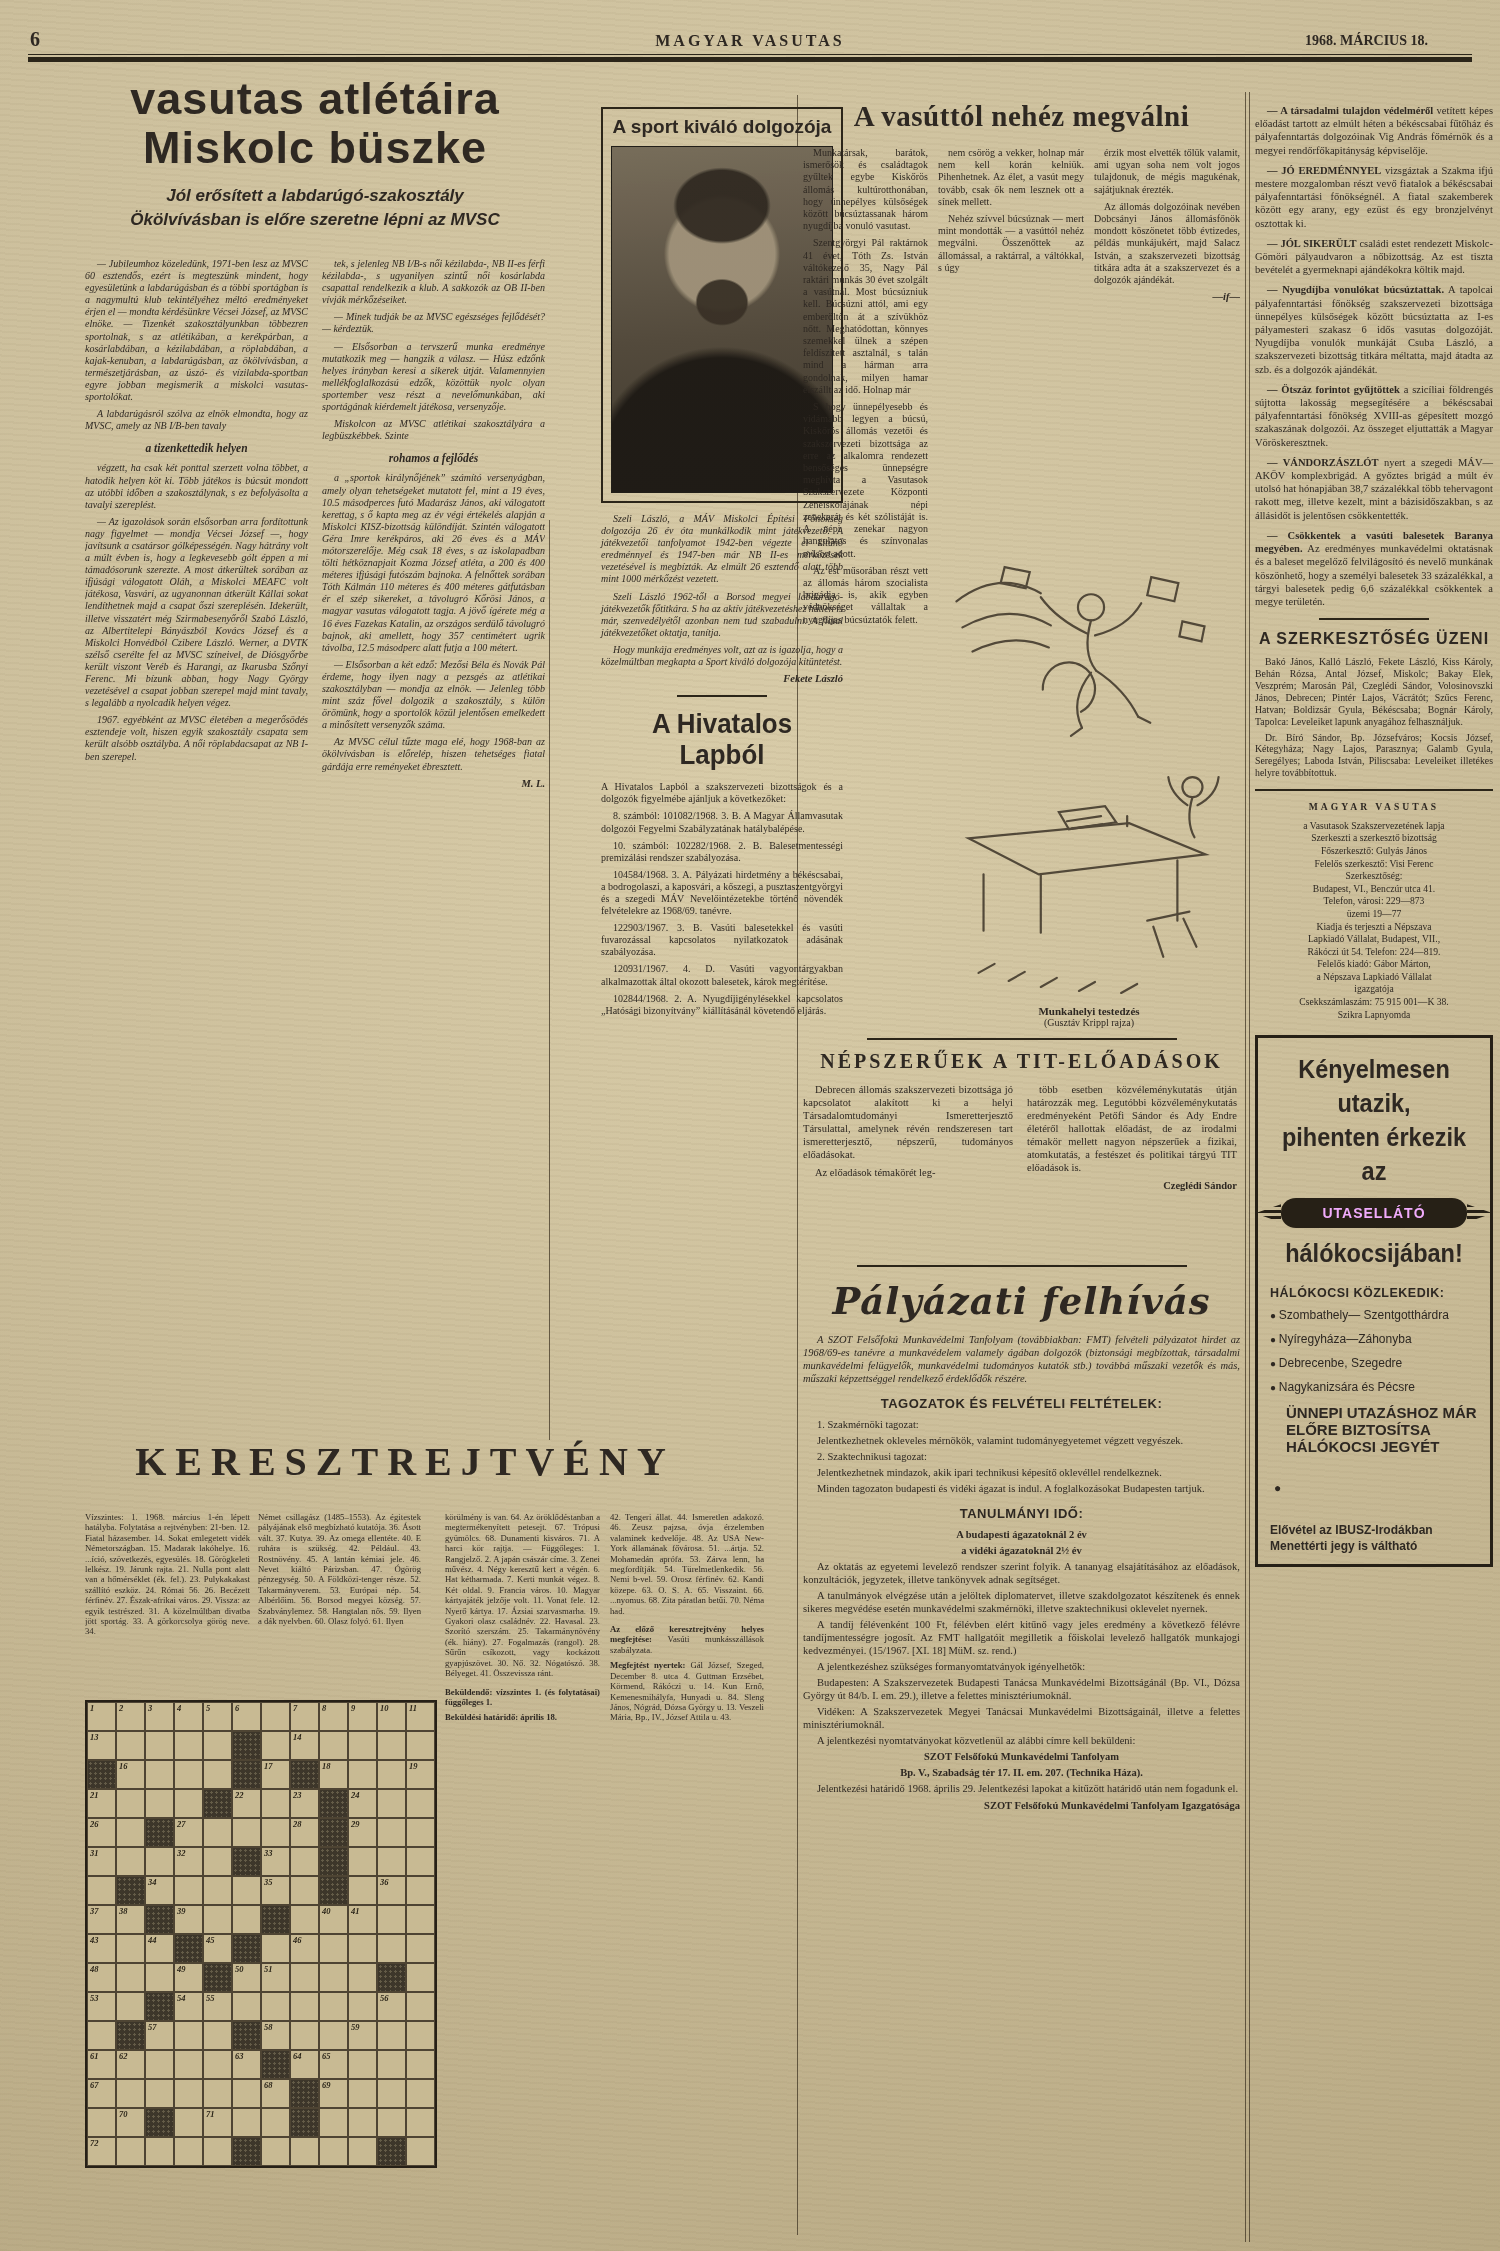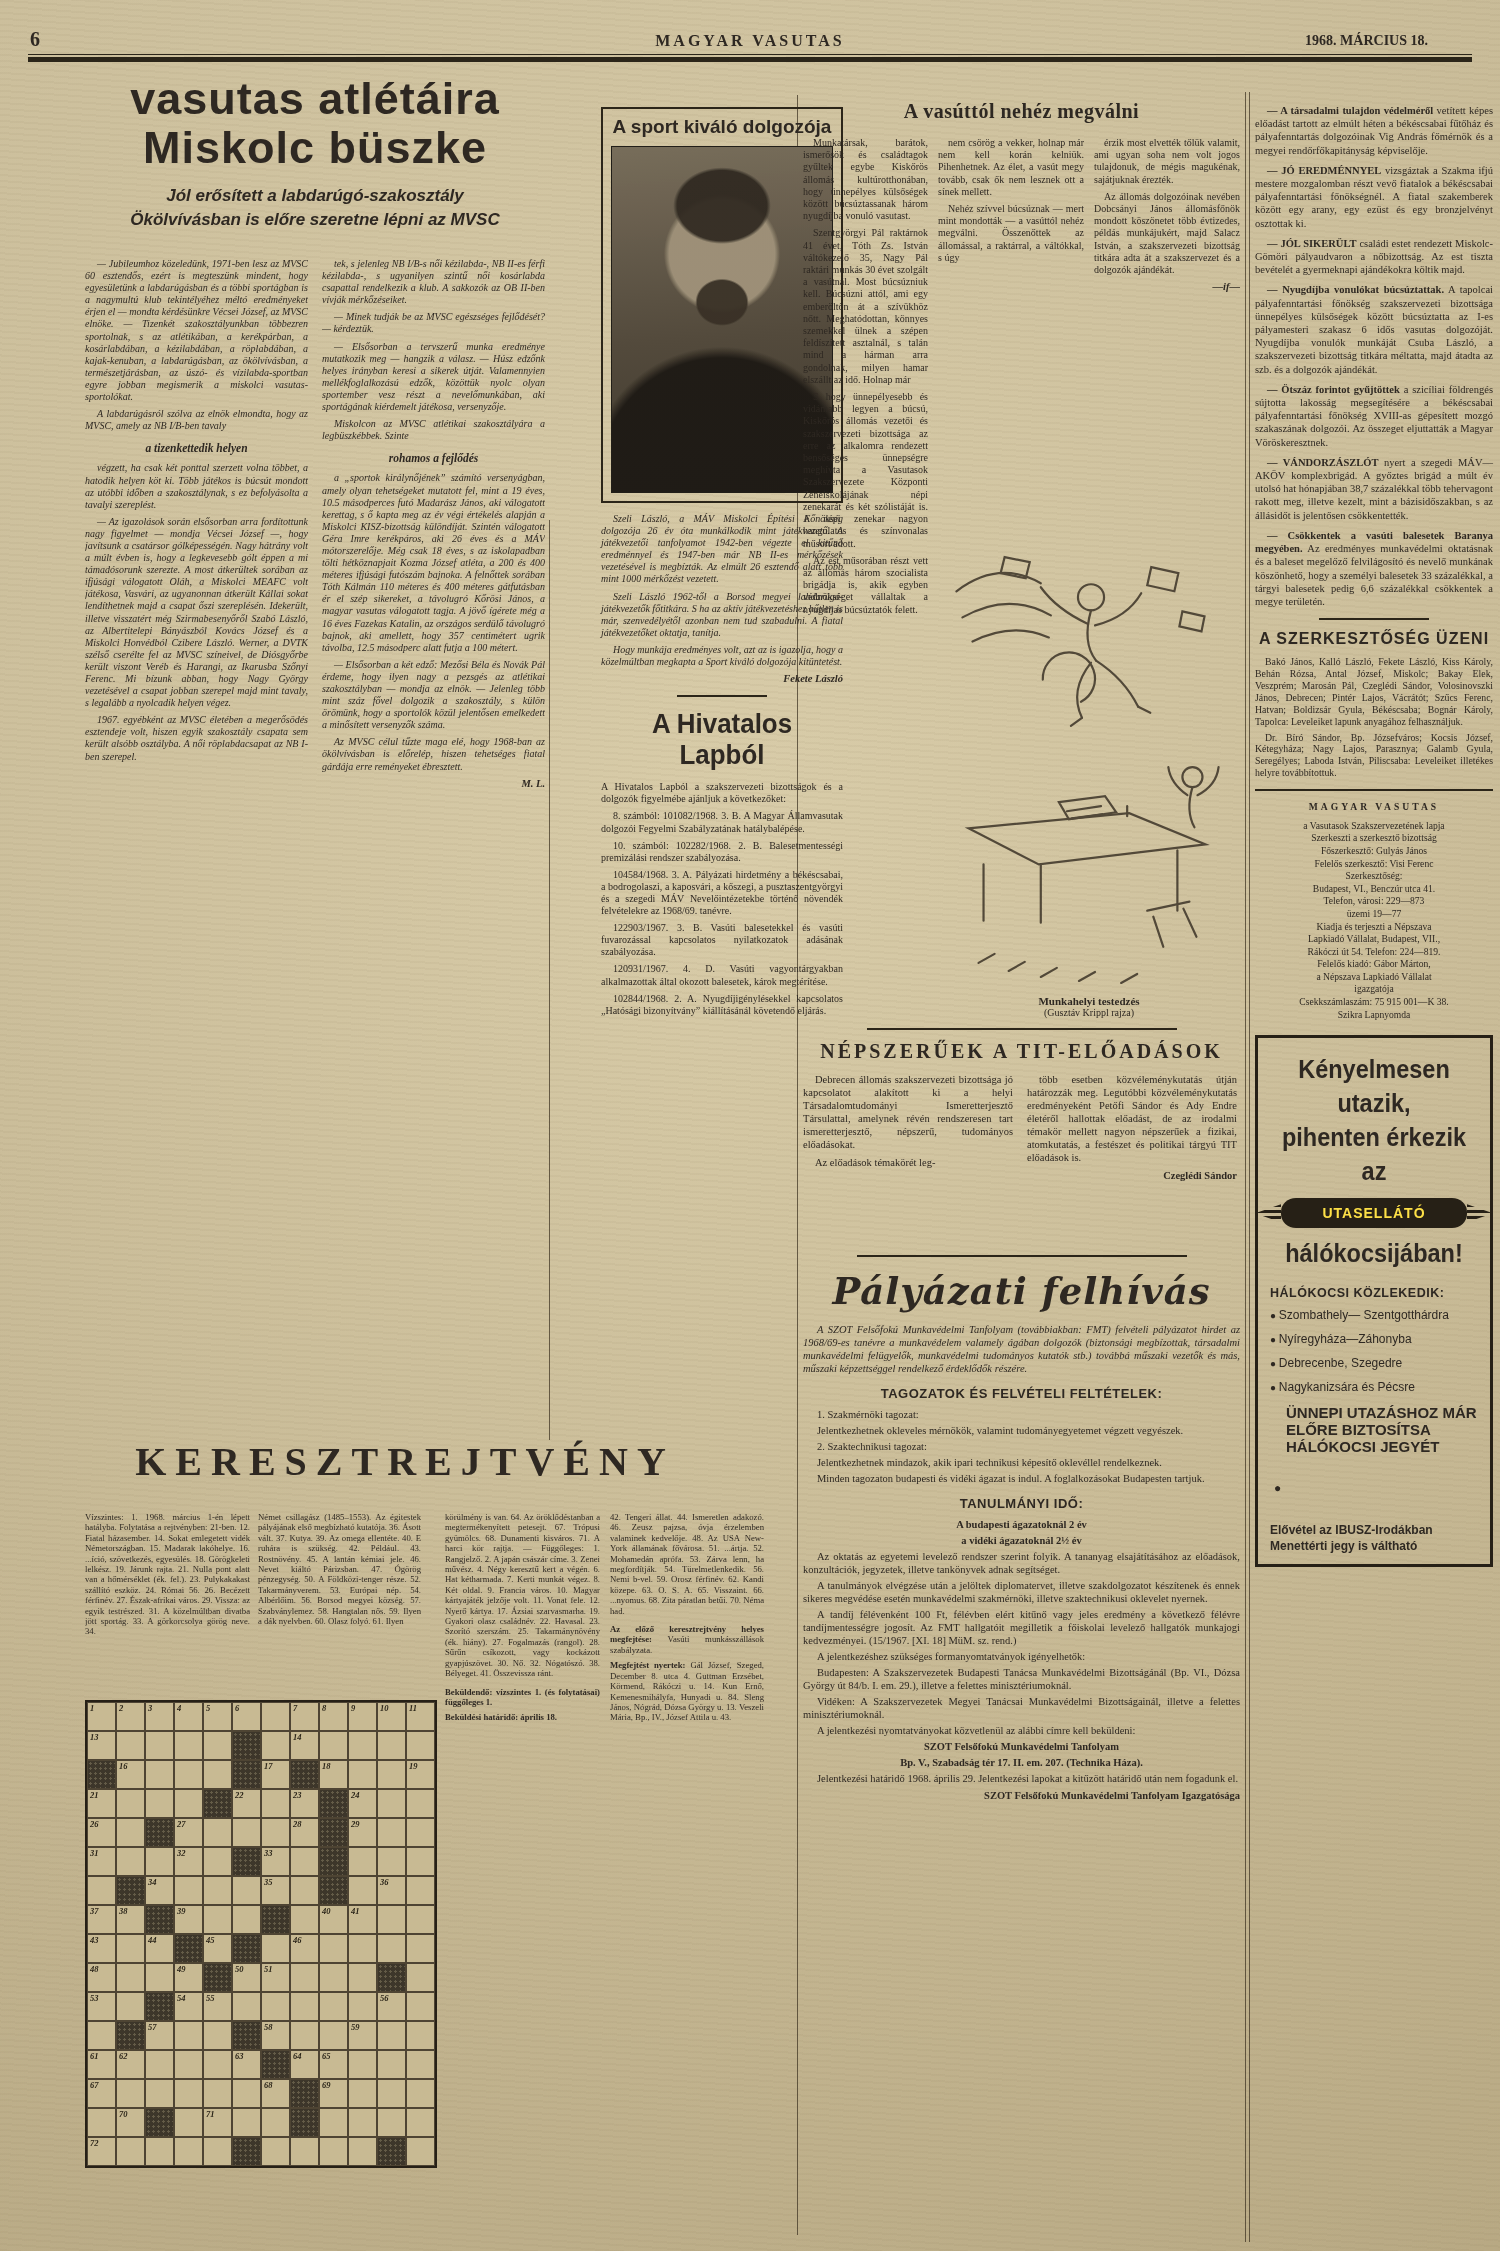--- a/index.html
+++ b/index.html
@@ -25,21 +25,21 @@
   .sport-title{font-family:"Liberation Sans",sans-serif;font-weight:bold;font-size:19px;text-align:center;padding:7px 2px 4px;}
   .photo{height:345px;margin:4px 8px 8px;border:1px solid #23201a;filter:contrast(1.02);
     background:
       radial-gradient(16% 9% at 50% 45%,rgba(58,50,40,.95) 0 70%,rgba(58,50,40,0) 76%),
       radial-gradient(30% 15% at 50% 17%,rgba(48,42,34,.92) 0 68%,rgba(48,42,34,0) 74%),
       radial-gradient(40% 26% at 50% 31%,rgba(158,145,121,.96) 0 60%,rgba(158,145,121,0) 66%),
       radial-gradient(72% 46% at 50% 97%,rgba(32,28,23,.96) 0 78%,rgba(32,28,23,0) 85%),
       linear-gradient(176deg,#776d5b,#544b3d 55%,#403a2f);}
   .divider{height:2px;background:#2b2519;margin:10px auto;}
   .hiv-title{font-family:"Liberation Sans",sans-serif;font-weight:bold;font-size:27px;text-align:center;margin:12px 0 10px;transform:scaleX(.96);}
-  .headline2{font-weight:bold;font-size:20px;text-align:center;letter-spacing:.5px;}
+  .headline2{font-weight:bold;font-size:29px;text-align:center;letter-spacing:.5px;}
   .cap1{font-weight:bold;font-size:11px;text-align:center;margin-top:4px;}
   .cap2{font-size:10px;text-align:center;}
   .tit-title{font-weight:bold;font-size:20px;letter-spacing:3px;text-align:center;margin:10px 0 10px;}
   .script-title{font-weight:bold;font-style:italic;font-size:37px;text-align:center;letter-spacing:1px;margin:12px 0 10px;font-family:"DejaVu Serif",serif;}
   .pal{font-size:10.5px;line-height:13px;text-align:justify;}
   .pal p{text-indent:14px;margin:0 0 3px;}
   .pal-h{font-family:"Liberation Sans",sans-serif;font-weight:bold;font-size:13px;text-align:center;letter-spacing:.5px;margin:12px 0 8px;text-indent:0 !important;}
   .pal-c{text-align:center;text-indent:0 !important;font-weight:bold;}
   .cw-title{font-weight:900;font-size:40px;letter-spacing:9px;text-align:center;font-family:"Liberation Serif",serif;}
   .clue{font-size:8.7px;line-height:10.4px;text-align:justify;}
@@ -53,21 +53,21 @@
     -webkit-text-stroke:2.5px #262016;text-shadow:2px 2px 0 #262016;}
   .hirek-items p{font-size:10.5px;line-height:13.2px;text-align:justify;text-indent:12px;margin:0 0 7px;}
   .szerk-title{font-family:"Liberation Sans",sans-serif;font-weight:bold;font-size:16px;letter-spacing:1px;text-align:center;margin:10px 0 8px;}
   .szerk p{font-size:9.8px;line-height:11.9px;text-align:justify;text-indent:10px;margin:0 0 4px;}
   .colo-head{font-weight:bold;font-size:13.5px;letter-spacing:3px;text-align:center;margin:10px 0 6px;}
   .colo div{font-size:9.6px;line-height:12.6px;text-align:center;}
   .ad-box{border:3px solid #262016;margin-top:14px;padding:14px 12px 10px;}
   .ad-big{font-family:"Liberation Sans",sans-serif;font-weight:bold;font-size:25px;line-height:34px;text-align:center;transform:scaleX(.94);}
   .ad-logo{position:relative;margin:10px auto 8px;width:186px;height:30px;background:#262016;border-radius:15px/14px;
     display:flex;align-items:center;justify-content:center;}
-  .ad-logo span{color:#fde047;font-family:"Liberation Sans",sans-serif;font-weight:bold;font-size:14px;letter-spacing:1px;}
+  .ad-logo span{color:#f0abfc;font-family:"Liberation Sans",sans-serif;font-weight:bold;font-size:14px;letter-spacing:1px;}
   .ad-logo::before,.ad-logo::after{content:'';position:absolute;top:6px;width:26px;height:18px;
     background:repeating-linear-gradient(180deg,#262016 0 3px,transparent 3px 6px);}
   .ad-logo::before{left:-26px;clip-path:polygon(0 50%,100% 0,100% 100%);}
   .ad-logo::after{right:-26px;clip-path:polygon(100% 50%,0 0,0 100%);}
   .ad-sub{font-family:"Liberation Sans",sans-serif;font-weight:bold;font-size:12.5px;letter-spacing:.5px;margin:16px 0 8px;}
   .ad-route{font-family:"Liberation Sans",sans-serif;font-weight:normal;font-size:12px;line-height:15px;margin:0 0 9px;text-indent:0;}
   .ad-route::before{content:'● ';font-size:10px;}
   .ad-notice{font-family:Liberation Sans, sans-serif;font-weight:bold;font-size:15px;line-height:17px;margin:6px 0 0 16px;}
   .ad-dot{font-size:12px;margin:26px 0 26px 4px;}
   .ad-foot{font-family:"Liberation Sans",sans-serif;font-weight:bold;font-size:12px;line-height:16px;}

